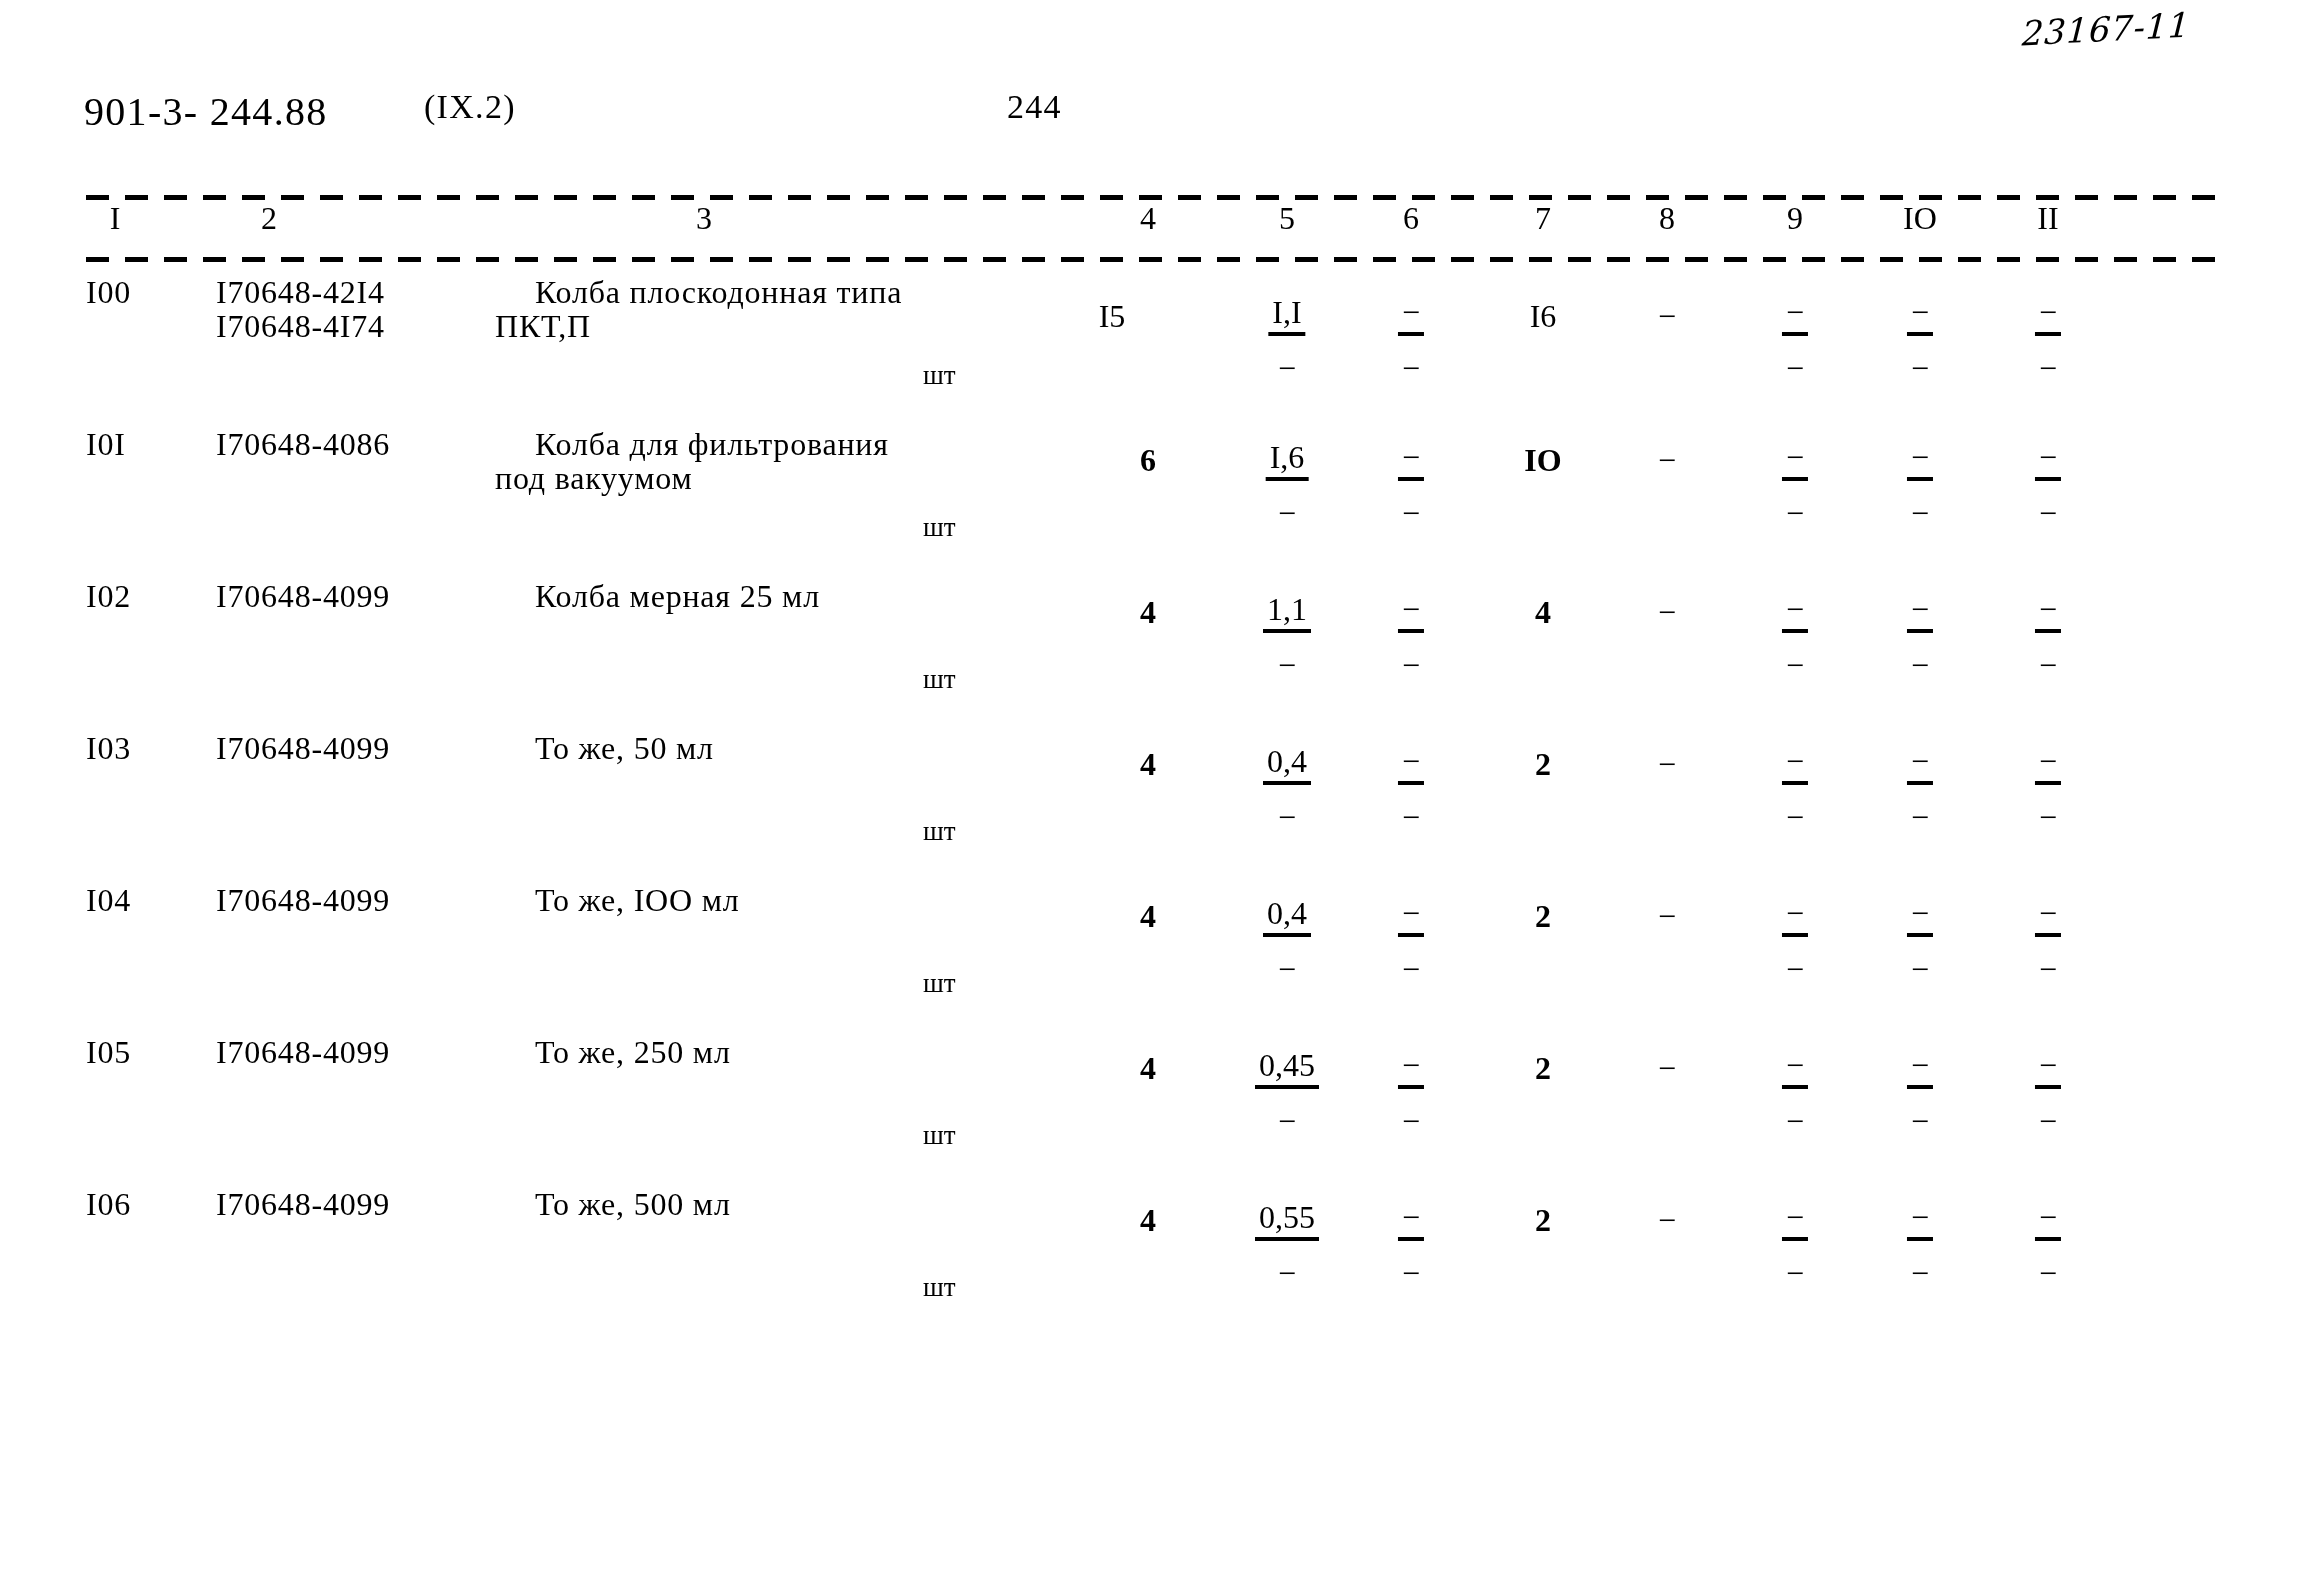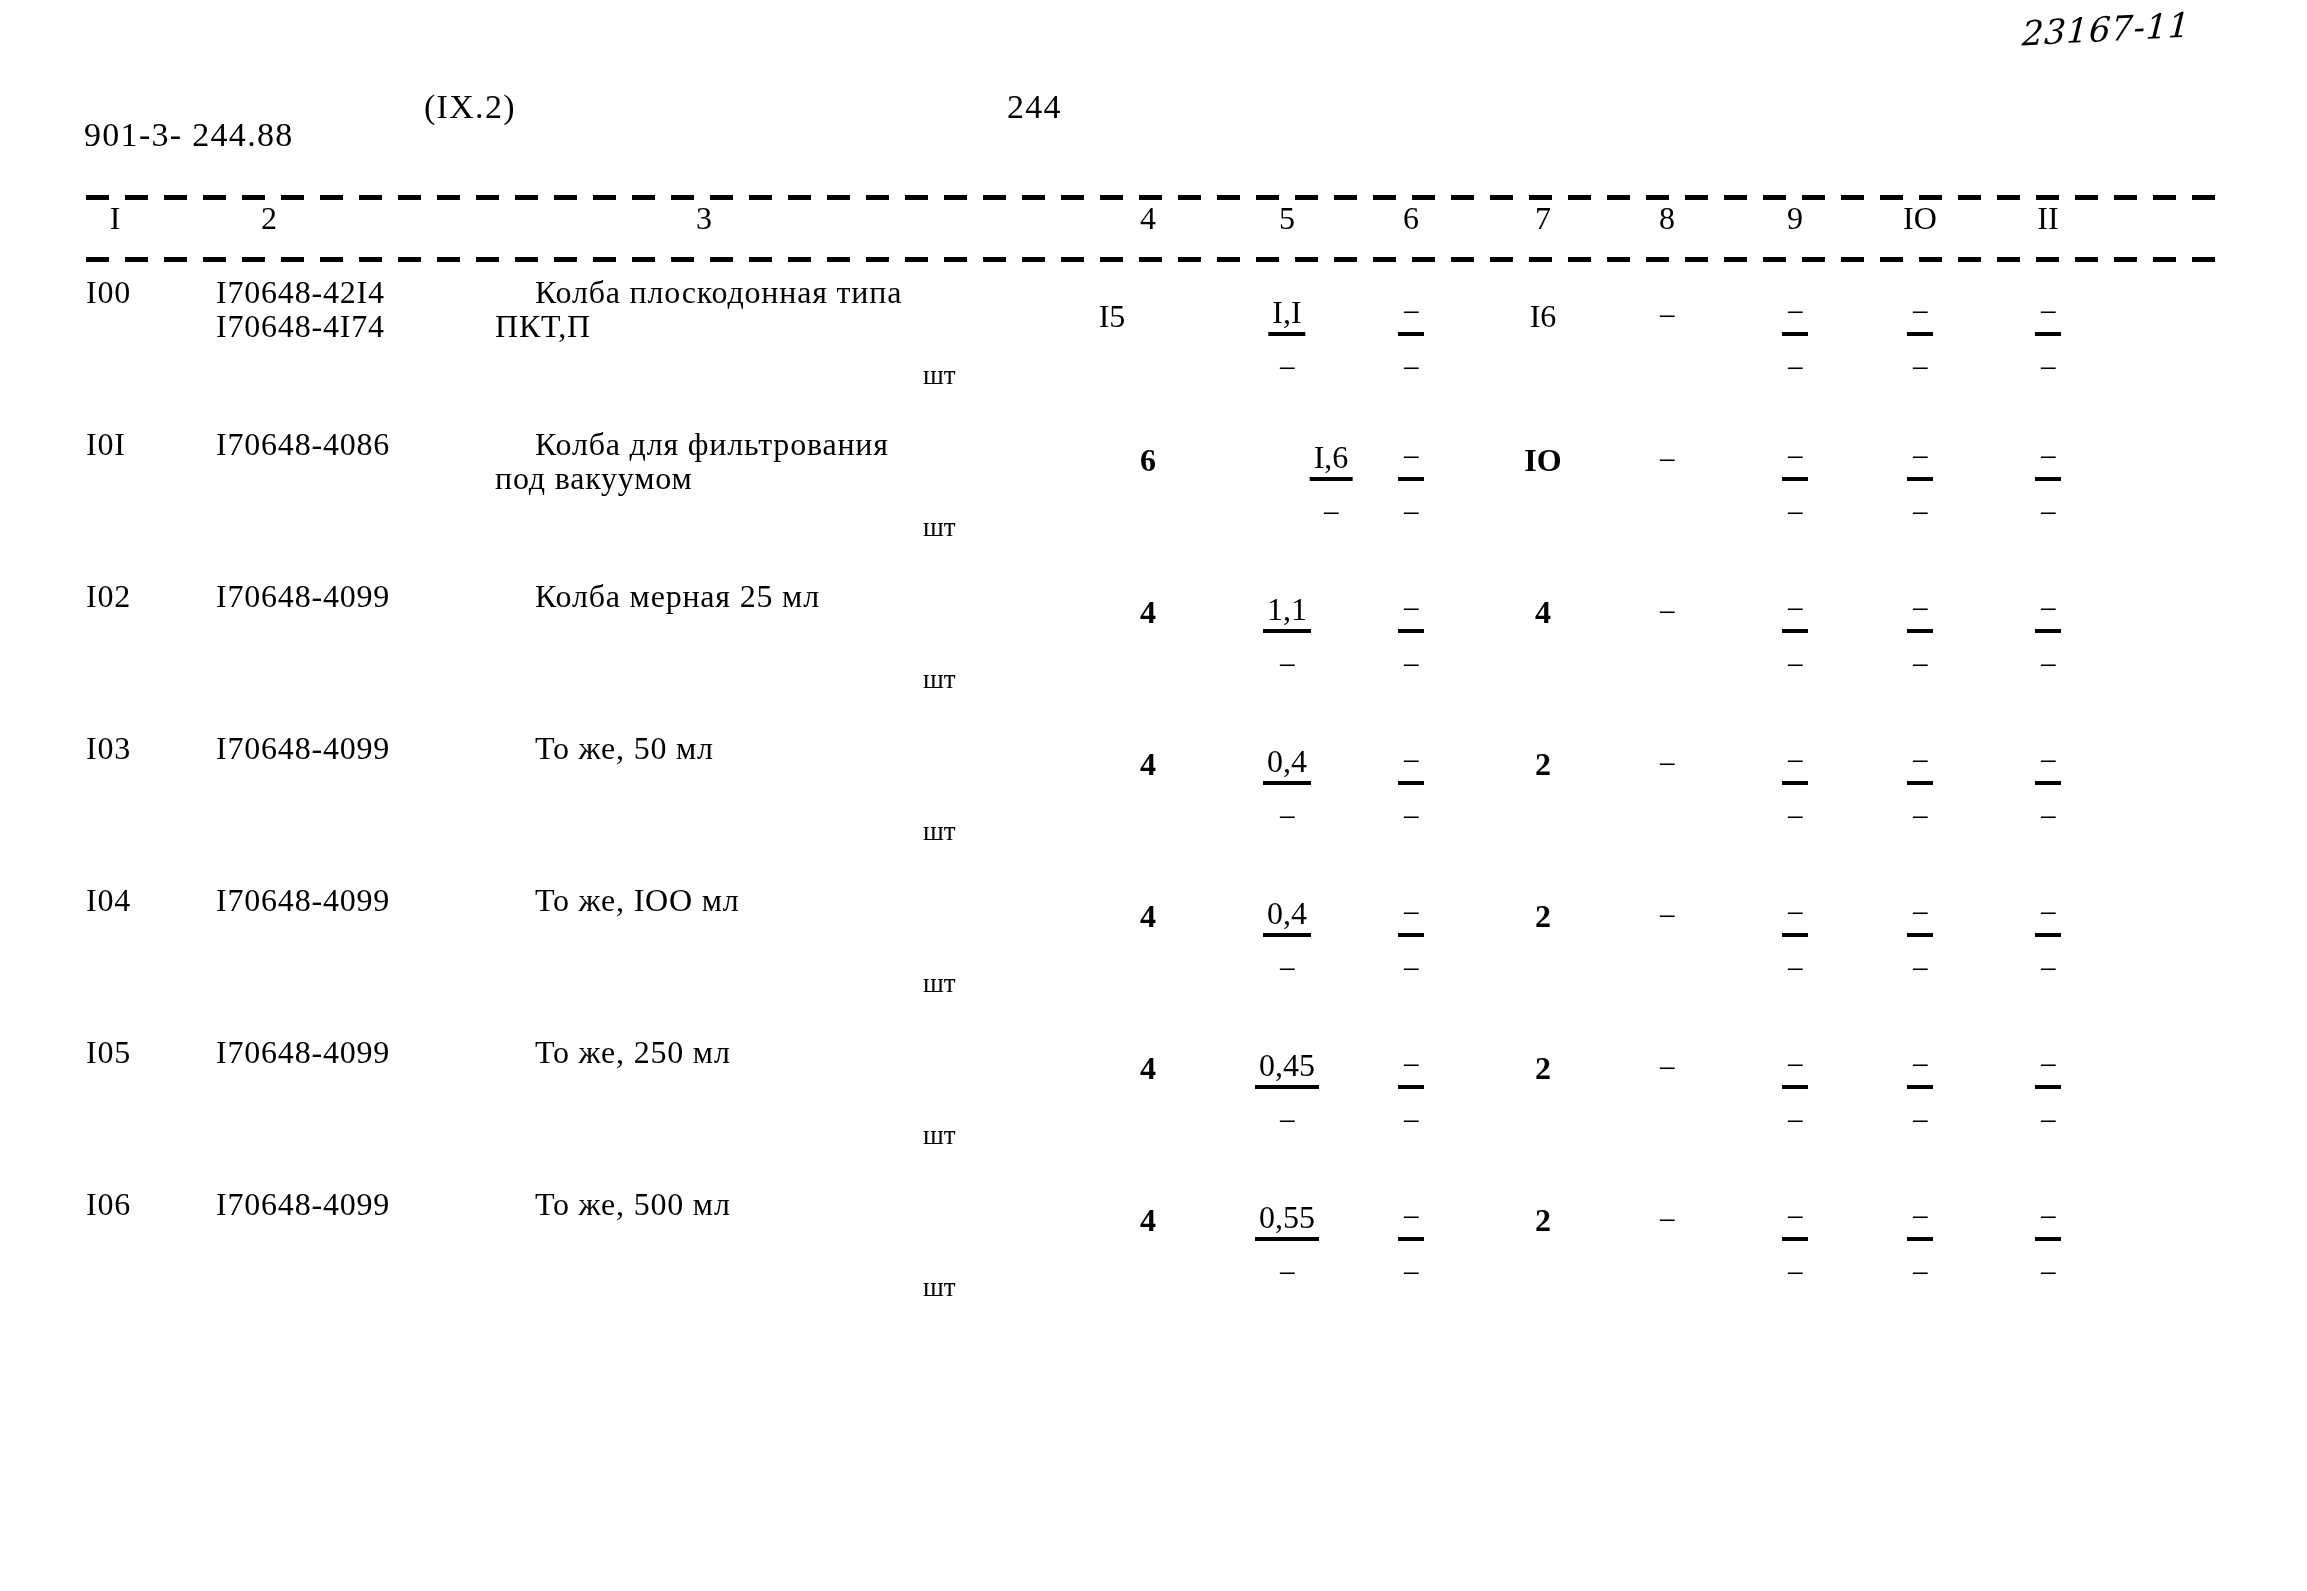--- a/index.html
+++ b/index.html
@@ -39,24 +39,23 @@
     position: absolute;
     top: 88px;
     left: 0;
     width: 100%;
     height: 47px;
   }
   .doc-code {
     position: absolute;
     left: 84px;
     top: 0;
-    font-size: 34px;
+    font-size: 40px;
     letter-spacing: 1.3px;
     white-space: nowrap;
-    margin-top: 28px;
   }
   .doc-section {
     position: absolute;
     left: 424px;
     top: 0;
     font-size: 34px;
     letter-spacing: 1.3px;
     white-space: nowrap;
   }
   .doc-page-no {
@@ -220,21 +219,21 @@
             <span class="bot">−</span>
           </span>
         </div>
         <div class="row">
           <span class="cell c-pos">I0I</span>
           <span class="cell c-code">I70648-4086</span>
           <span class="cell c-name">Колба для фильтрования</span>
           <span class="cell c-name2">под вакуумом</span>
           <span class="cell c-unit">шт</span>
           <span class="num bold" style="left: 1148px; top: 24px;">6</span>
-          <span class="frac" style="left: 1287px; top: 23px; margin-left: 44px;">
+          <span class="frac" style="left: 1287px; top: 23px;">
             <span class="top">I,6</span>
             <span class="bot">−</span>
           </span>
           <span class="frac" style="left: 1411px; top: 23px;">
             <span class="top">−</span>
             <span class="bot">−</span>
           </span>
           <span class="num bold" style="left: 1543px; top: 24px;">IO</span>
           <span class="num" style="left: 1667px; top: 24px;">−</span>
           <span class="frac" style="left: 1795px; top: 23px;">

